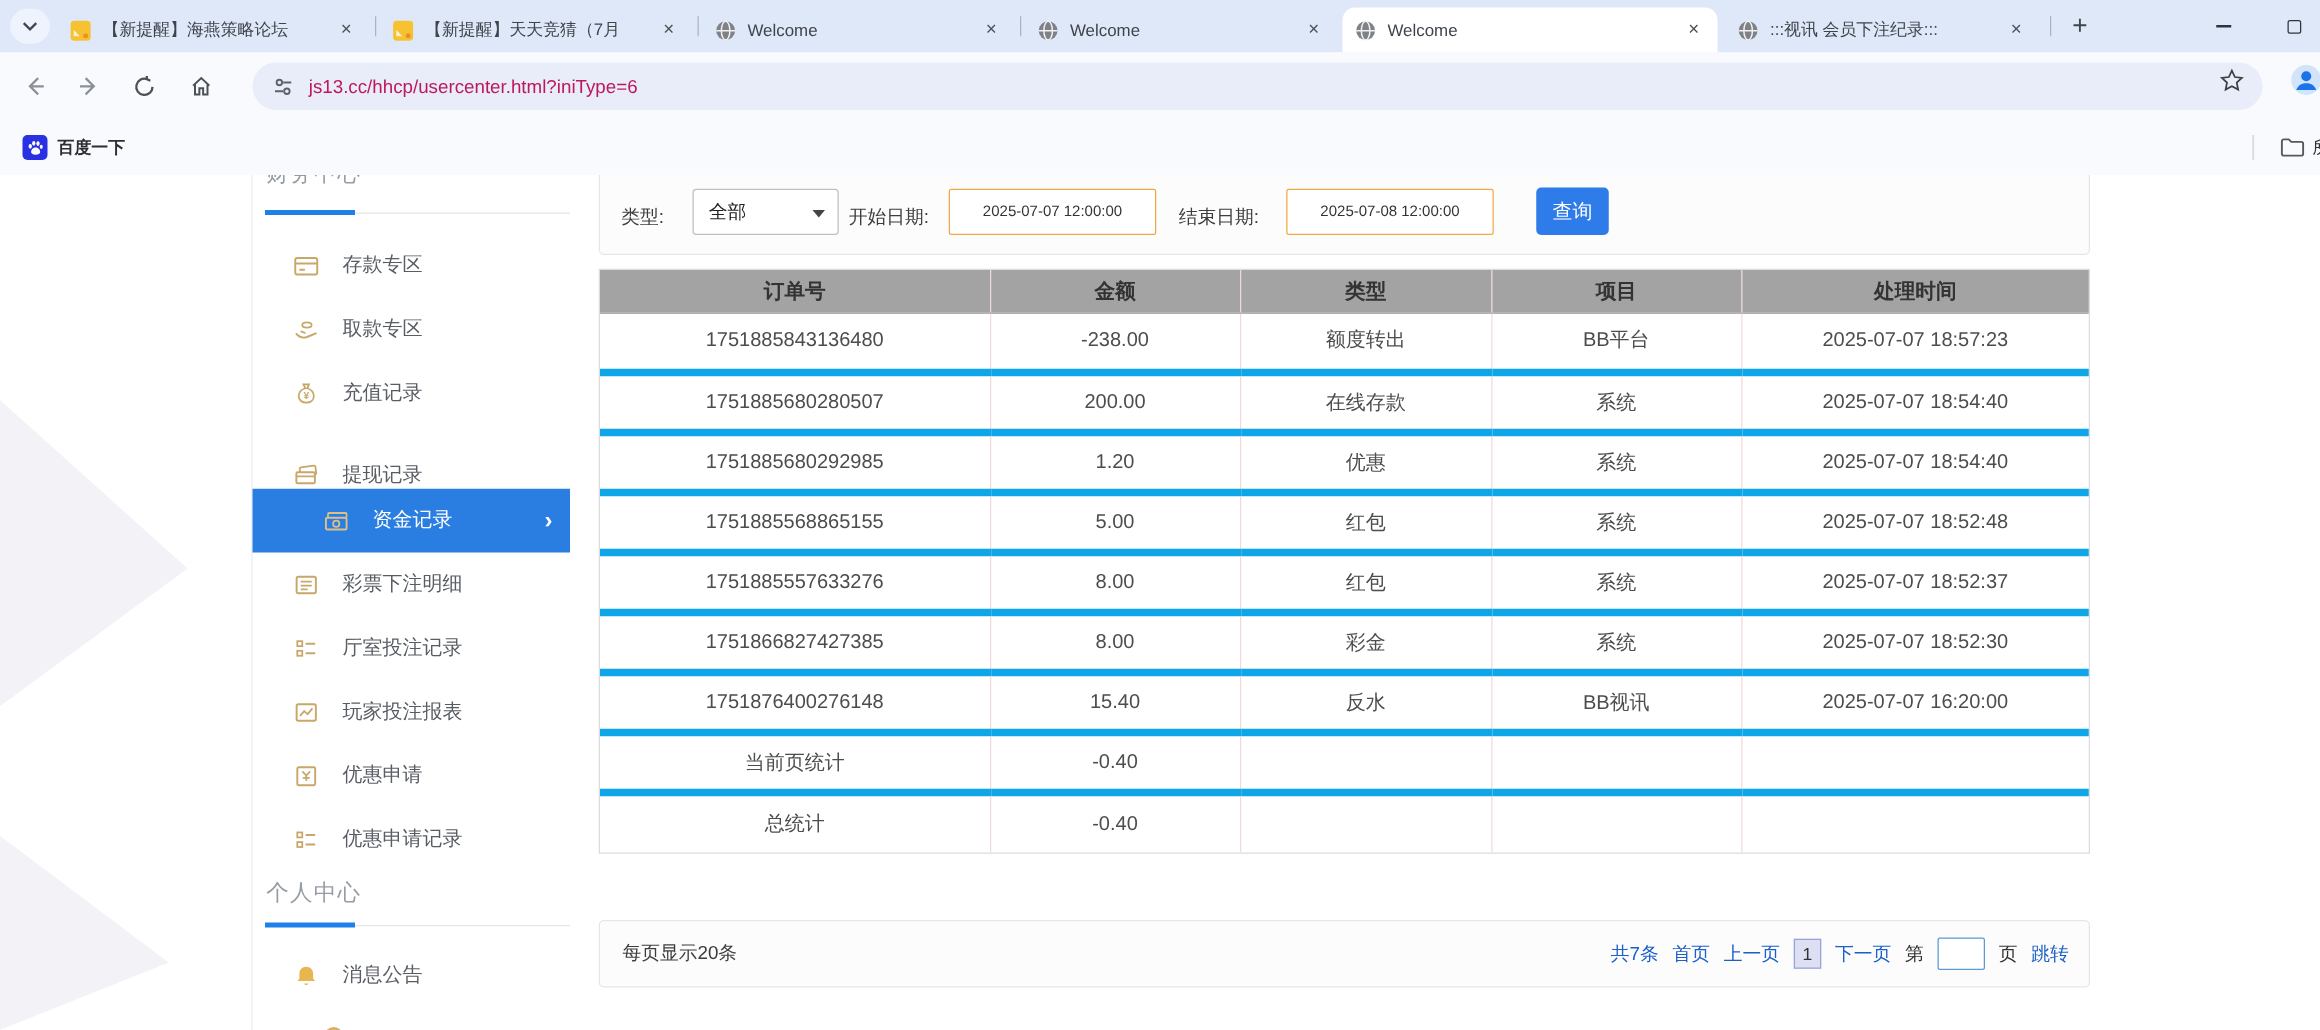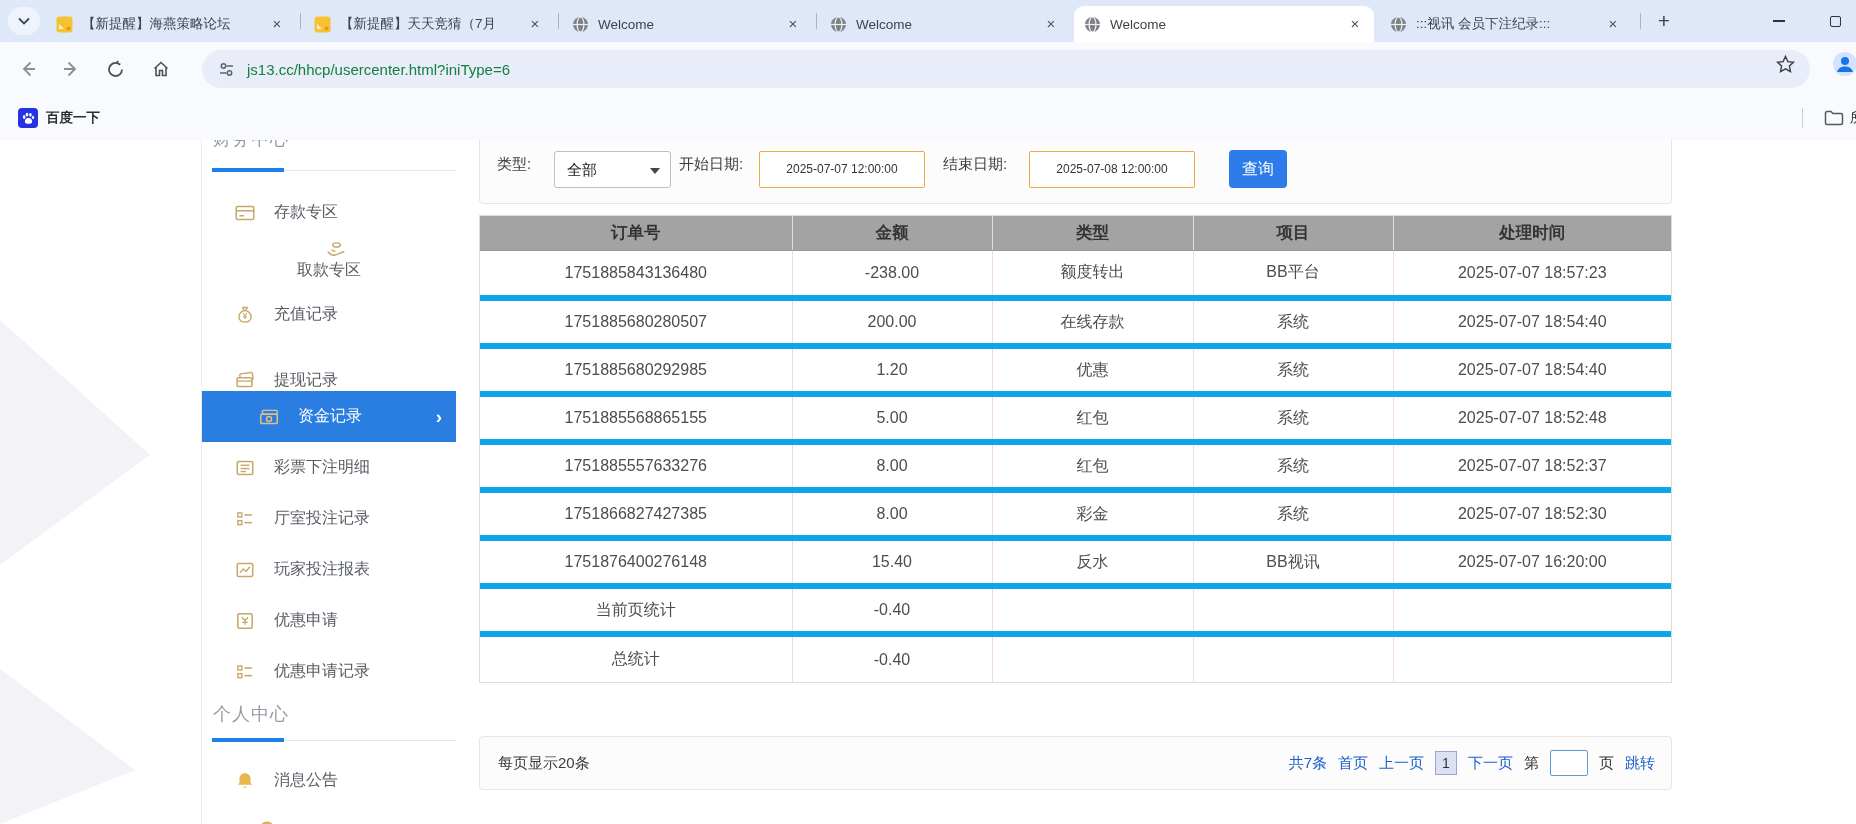--- a/index.html
+++ b/index.html
@@ -15,21 +15,21 @@
   .tab .tab-close { flex:0 0 auto; margin-left:8px; width:18px; height:18px; line-height:17px; text-align:center; border-radius:9px; color:#4d5157; font-size:15px; }
   .tab-divider { position:absolute; top:13px; width:1px; height:16px; background:#aab3c6; }
   .newtab { position:absolute; top:8px; width:28px; height:28px; text-align:center; line-height:26px; font-size:21px; color:#41454c; border-radius:14px; }
   .win-btn { position:absolute; top:0; width:44px; height:42px; display:flex; align-items:center; justify-content:center; color:#303338; }
   .win-min-glyph { width:12px; height:1.5px; background:#303338; }
   .win-max-glyph { width:11px; height:11px; border:1.5px solid #303338; border-radius:2px; }
 
   .toolbar { position:absolute; left:0; top:42px; width:1856px; height:54px; background:#f8fafd; }
   .nav-ic { position:absolute; top:11px; width:32px; height:32px; display:flex; align-items:center; justify-content:center; border-radius:16px; }
   .omnibox { position:absolute; left:202px; right:46px; top:8px; height:38px; background:#e8edf9; border-radius:19px; display:flex; align-items:center; padding:0 16px; }
-  .omnibox .url { margin-left:12px; font-size:15px; color:#15803d; }
+  .omnibox .url { margin-left:12px; font-size:15px; color:#be185d; }
   .omnibox .star { position:absolute; right:14px; top:4px; }
   .avatar { position:absolute; left:1832px; top:9px; }
 
   .bookmarks { position:absolute; left:0; top:96px; width:1856px; height:44px; background:#f8fafd; }
   .bm-item { position:absolute; left:12px; top:8px; height:28px; display:flex; align-items:center; padding:0 6px; font-size:13.5px; color:#2b2e33;font-weight:bold; }
   .bm-baidu-ic { width:20px; height:20px; border-radius:4px; background:#2932e1; margin-right:8px; display:flex; align-items:center; justify-content:center; }
   .bm-divider { position:absolute; left:1802px; top:12px; width:1px; height:20px; background:#c9cdd6; }
   .bm-all { position:absolute; left:1824px; top:8px; height:28px; display:flex; align-items:center; font-size:13.5px; color:#2b2e33; }
   .bm-all span { margin-left:6px; }
 
@@ -50,21 +50,21 @@
   .side-rule2 { top:600px; }
   .side-item { position:absolute; left:0; width:254px; height:51px; display:flex; align-items:center; color:#585d64; font-size:16px; }
   .side-item .ic { width:22px; height:22px; margin-left:32px; margin-right:18px; flex:0 0 auto; }
   .side-item.active { background:#2a7de1; color:#ffffff;padding-left:24px; }
   .side-item .arrow { position:absolute; right:14px; font-size:19px; font-weight:bold; color:#fff; }
   .partial-ic { position:absolute; left:54px; top:676px; width:22px; height:22px; }
 
   
   .main { position:absolute; left:479px; top:0; width:1193px; height:684px; }
   .filter-panel { position:absolute; left:0; top:-6px; width:1193px; height:70px; background:#fcfcfc; border:1px solid #e6e6e6; border-radius:4px; }
-  .f-label { position:absolute; top:9px; height:40px; line-height:40px; font-size:15px; color:#3d3d3d;text-align:center; }
+  .f-label { position:absolute; top:19px; height:40px; line-height:40px; font-size:15px; color:#3d3d3d;text-align:center; }
   .f-type-label { left:17px; }
   .f-select { position:absolute; left:74px; top:16px; width:117px; height:37px; background:#fff; border:1px solid #bfbfbf; border-radius:3px; line-height:35px; padding-left:12px; font-size:15px; color:#222; }
   .f-select .caret { position:absolute; right:10px; top:16px; width:0; height:0; border-left:5px solid transparent; border-right:5px solid transparent; border-top:6px solid #444; }
   .f-start-label { left:199px; }
   .f-input { position:absolute; top:16px; width:166px; height:37px; background:#fff; border:1px solid #efa944; border-radius:2px; line-height:35px; text-align:center; font-size:12px; color:#333; }
   .f-input1 { left:279px; }
   .f-end-label { left:463px; }
   .f-input2 { left:549px; }
   .f-search { position:absolute; left:749px; top:15px; width:58px; height:38px; background:#2e7bea; color:#fff; border:none; border-radius:4px; font-size:16px; }
 
@@ -247,21 +247,21 @@
       </div>
 
     <div class="side-item" style="top:47px;">
       <svg class="ic" viewBox="0 0 20 20">
           <rect x="2" y="4" width="16" height="12" rx="1.5" fill="none" stroke="#c8a76a" stroke-width="1.4"></rect>
           <line x1="2" y1="8" x2="18" y2="8" stroke="#c8a76a" stroke-width="1.4"></line>
           <line x1="5" y1="12.5" x2="9" y2="12.5" stroke="#c8a76a" stroke-width="1.4"></line>
         </svg>
       <span>存款专区</span>
     </div>
-    <div class="side-item" style="top:98px;flex-direction:column;">
+    <div class="side-item" style="top:98px;">
       <svg class="ic" viewBox="0 0 20 20">
           <ellipse cx="10.5" cy="6.3" rx="3.4" ry="1.9" fill="none" stroke="#c8a76a" stroke-width="1.3"></ellipse>
           <path d="M2.5 12.5 q3.5 4.2 8 2.6 l7 -2.8" fill="none" stroke="#c8a76a" stroke-width="1.4"></path>
           <path d="M6 10.8 l3.4 1.6" fill="none" stroke="#c8a76a" stroke-width="1.3"></path>
         </svg>
       <span>取款专区</span>
     </div>
     <div class="side-item" style="top:149px;">
       <svg class="ic" viewBox="0 0 20 20">
           <path d="M8 3.2 h4 l-1.3 2.8 c3 0.9 4.8 3.3 4.8 5.9 0 2.9-2.5 4.6-5.5 4.6 s-5.5-1.7-5.5-4.6 c0-2.6 1.8-5 4.8-5.9 L8 3.2 z" fill="none" stroke="#c8a76a" stroke-width="1.3"></path>

